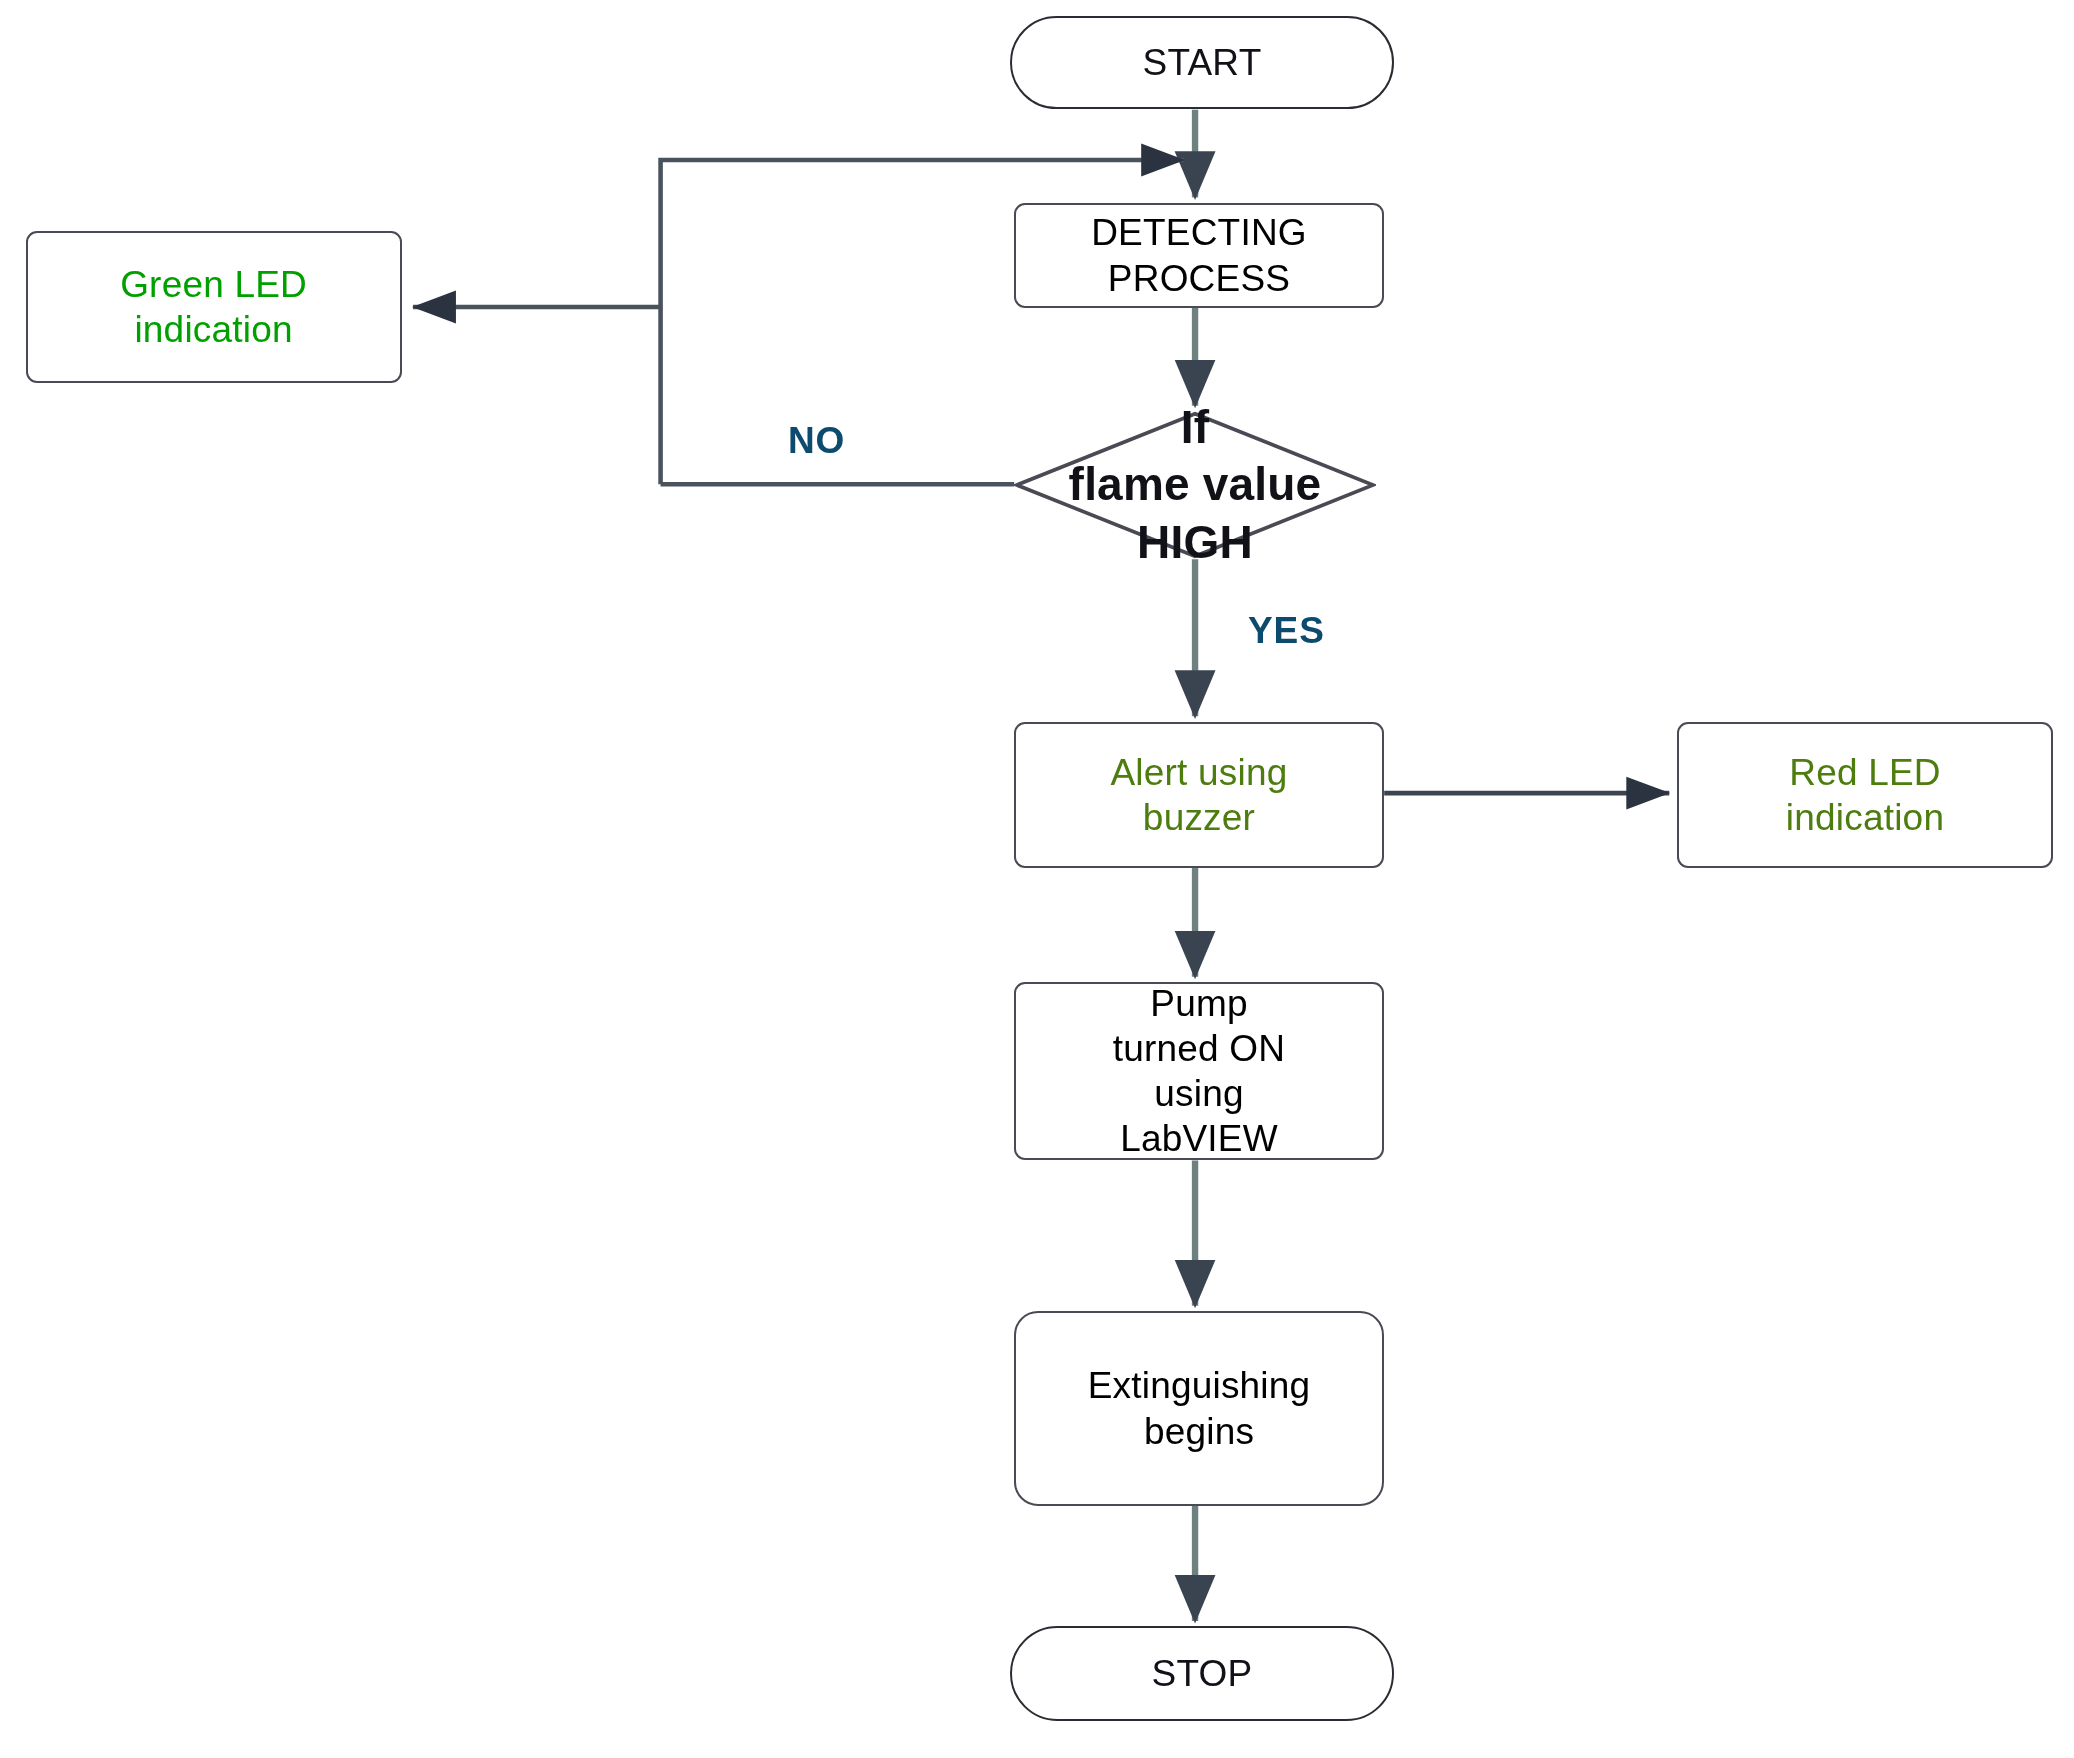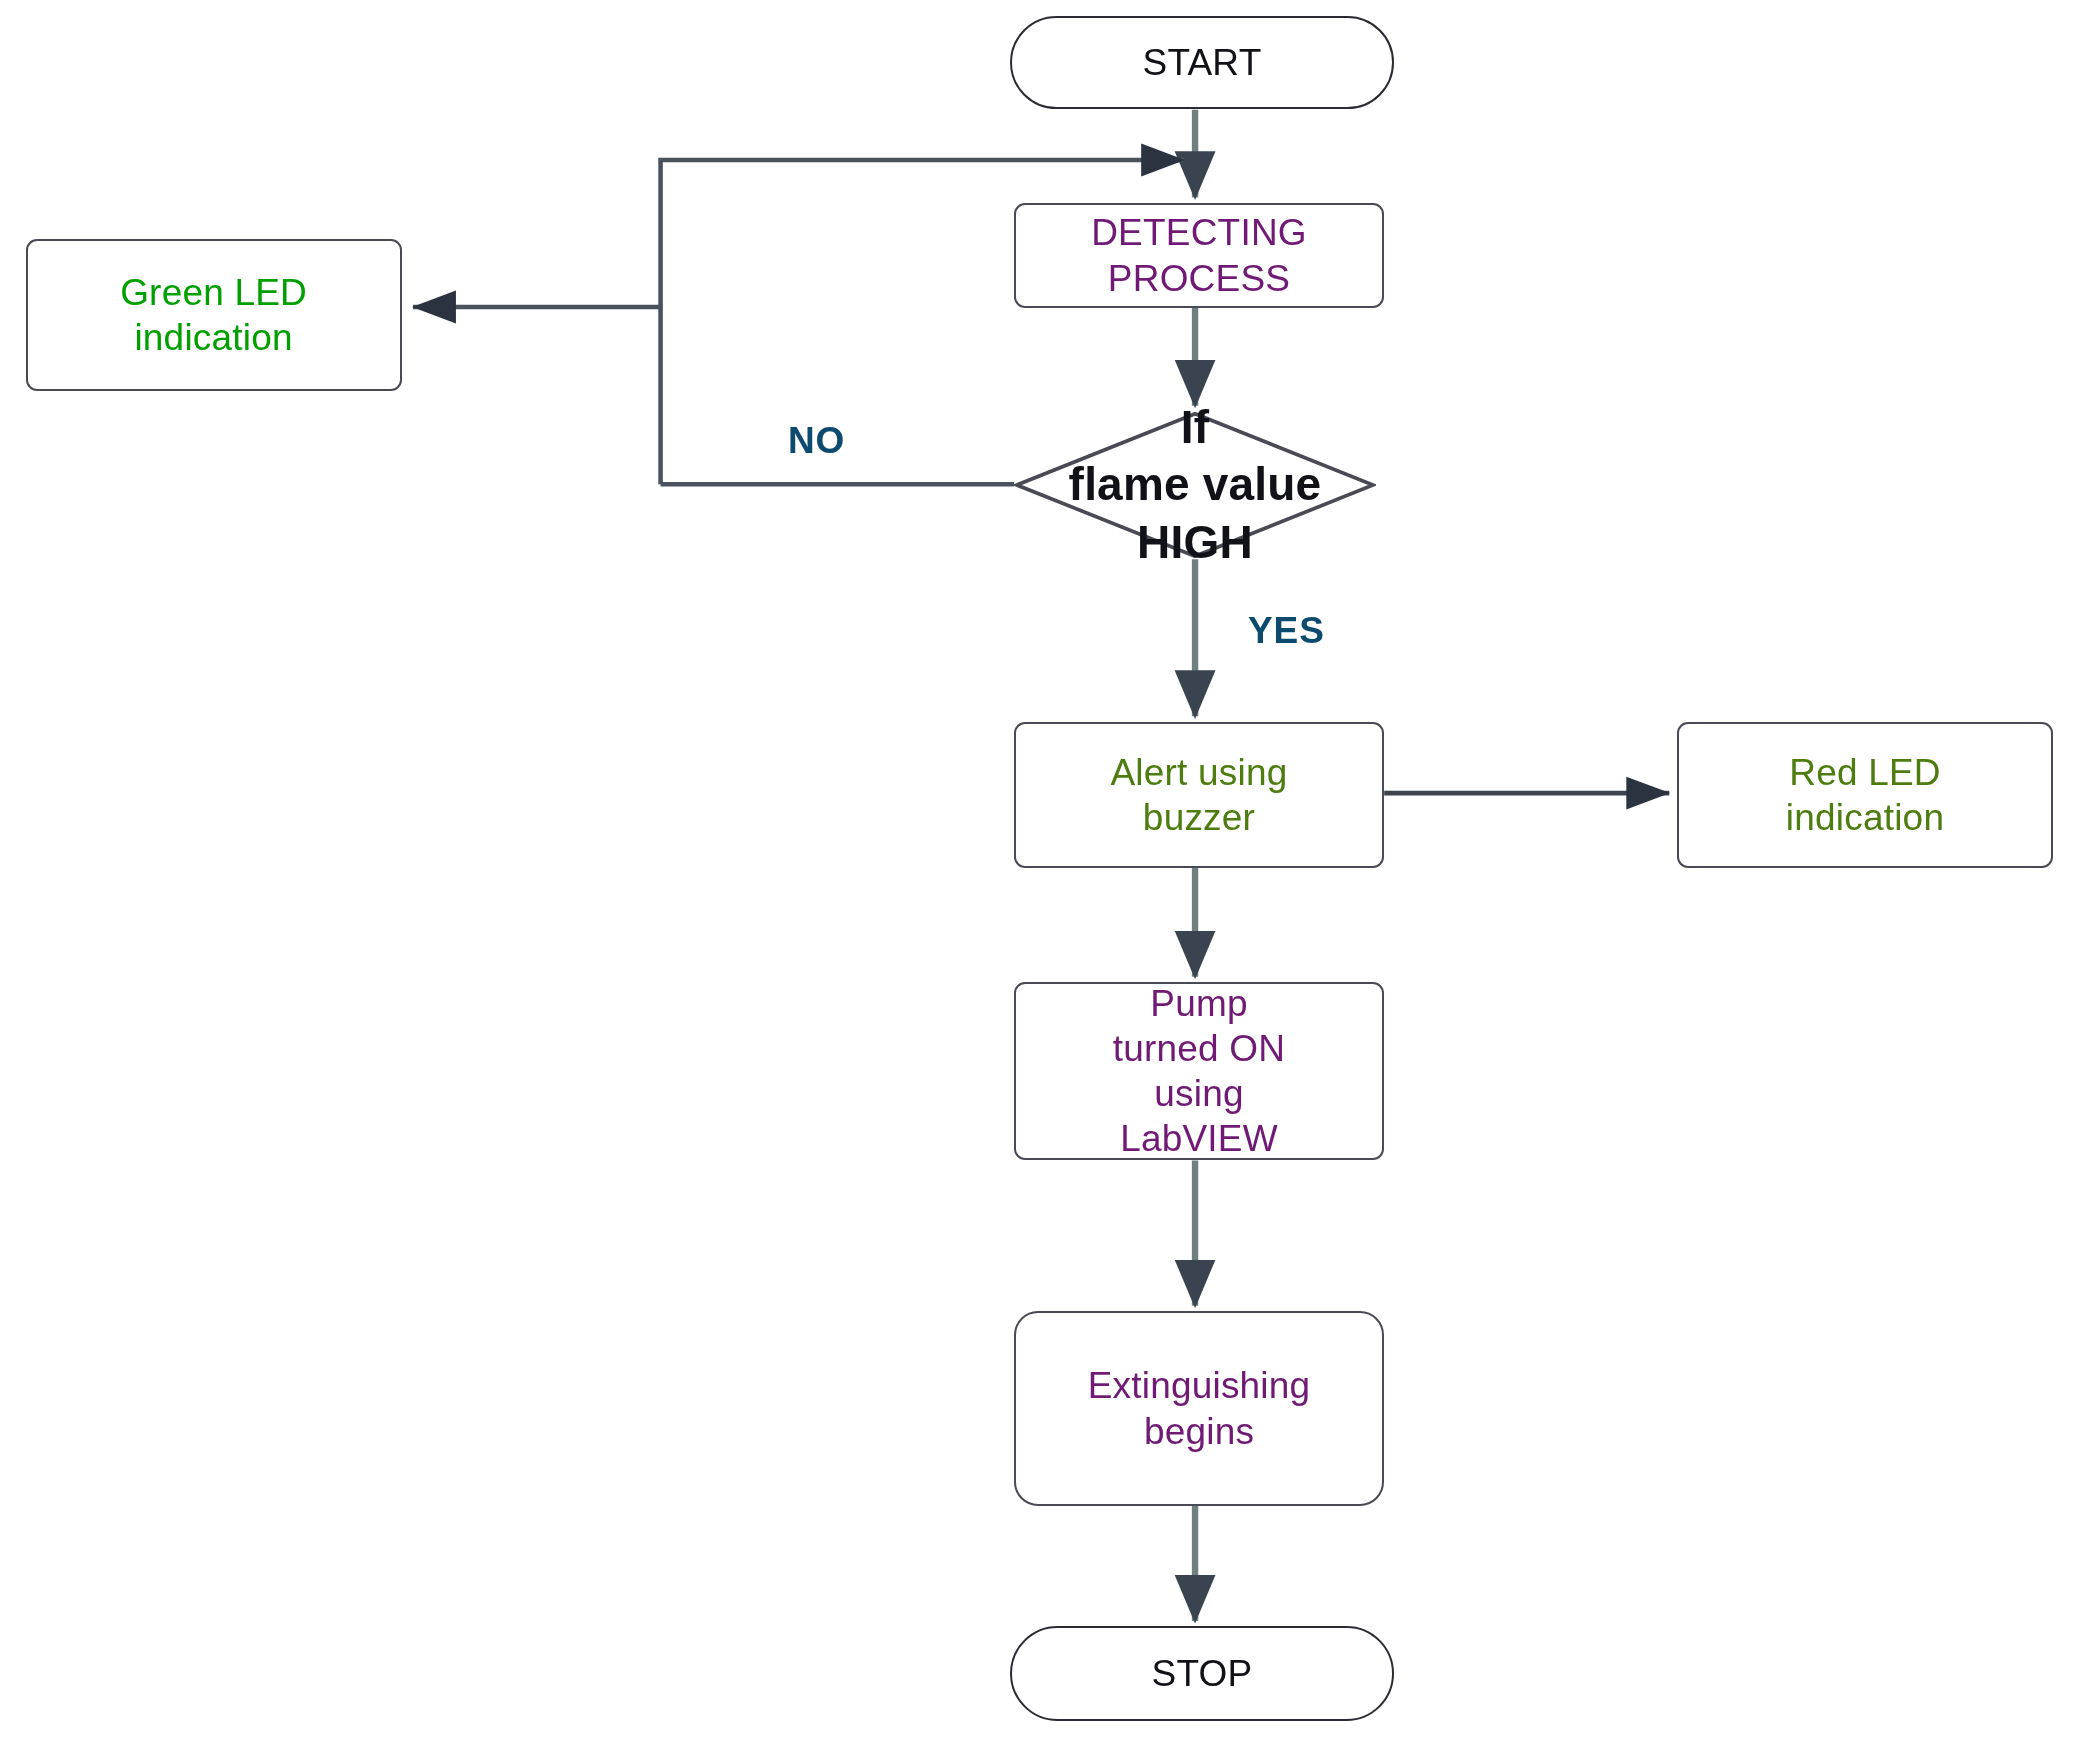--- a/index.html
+++ b/index.html
@@ -42,21 +42,21 @@
   }
   .terminator {
     border: 2.7px solid #2b2b33;
     border-radius: 101px;
     color: #111118;
     font-size: 37px;
   }
   .process {
     border: 2.7px solid #4a4a55;
     border-radius: 11px;
-    color: #701a75;
+    color: #000000;
     font-size: 37px;
   }
   .process.green-text { color: #00a000; }
   .process.red-text   { color: #4d7c0f; }
 
   
   .decision {
     position: absolute;
   }
   .decision .dia-svg {
@@ -151,21 +151,21 @@
     <span>START</span>
   </div>
 
   <div class="node process" style="left:1014px; top:203px; width:370px; height:105px;">
     <span>
       <span>DETECTING</span><br>
       <span>PROCESS</span>
     </span>
   </div>
 
-  <div class="node process green-text" style="left:25.6px; top:231px; width:376px; height:152px;margin-top:8px;">
+  <div class="node process green-text" style="left:25.6px; top:231px; width:376px; height:152px;">
     <span>
       <span>Green LED</span><br>
       <span>indication</span>
     </span>
   </div>
 
   <div class="decision" style="left:1014px; top:411px; width:362px; height:148px;">
     <svg class="dia-svg" width="362" height="148" viewBox="0 0 396 162" xmlns="http://www.w3.org/2000/svg">
       <polygon points="198,3 393,81 198,159 3,81" fill="#ffffff" stroke="#4a4a55" stroke-width="4"></polygon>
     </svg>

